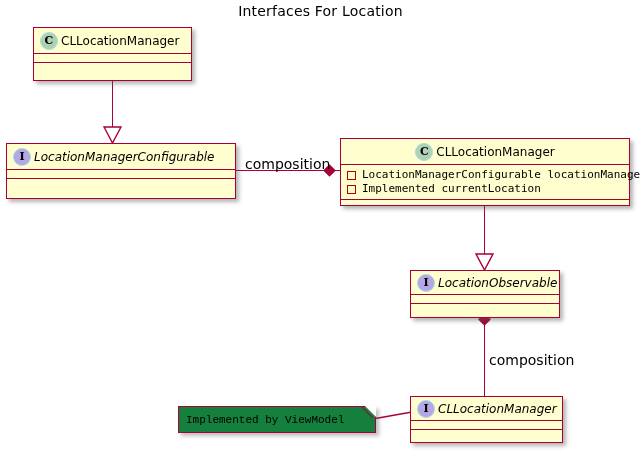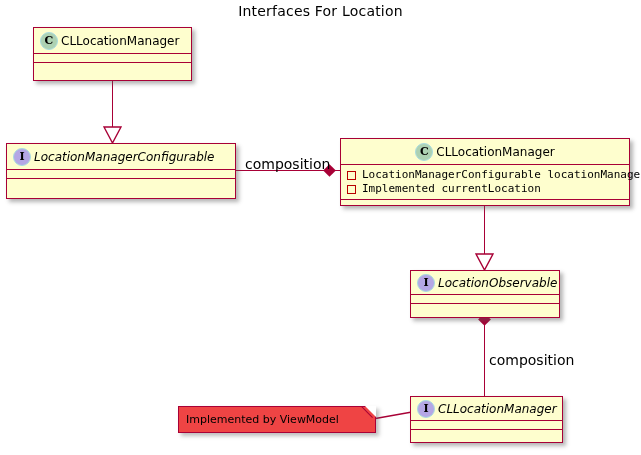--- a/index.html
+++ b/index.html
@@ -115,30 +115,31 @@
     color: #000000;
     white-space: nowrap;
   }
   .uml-name.abstract {
     font-style: italic;
   }
 
   
   .uml-note {
     position: absolute;
-    background: #ef4444;
+    background: #15803d;
     border: 1.2px solid #A80036;
     box-sizing: border-box;
     box-shadow: 3px 3px 4px rgba(90, 90, 90, 0.4);
     font-size: 11px;
     color: #000000;
     display: flex;
     align-items: center;
     padding-left: 7px;
     white-space: nowrap;
+    font-family: Liberation Mono, monospace;
   }
   .note-fold {
     position: absolute;
     right: -1px;
     top: -1px;
     width: 0;
     height: 0;
     border-left: 11px solid transparent;
     border-top: 11px solid #FFFFFF;
   }

